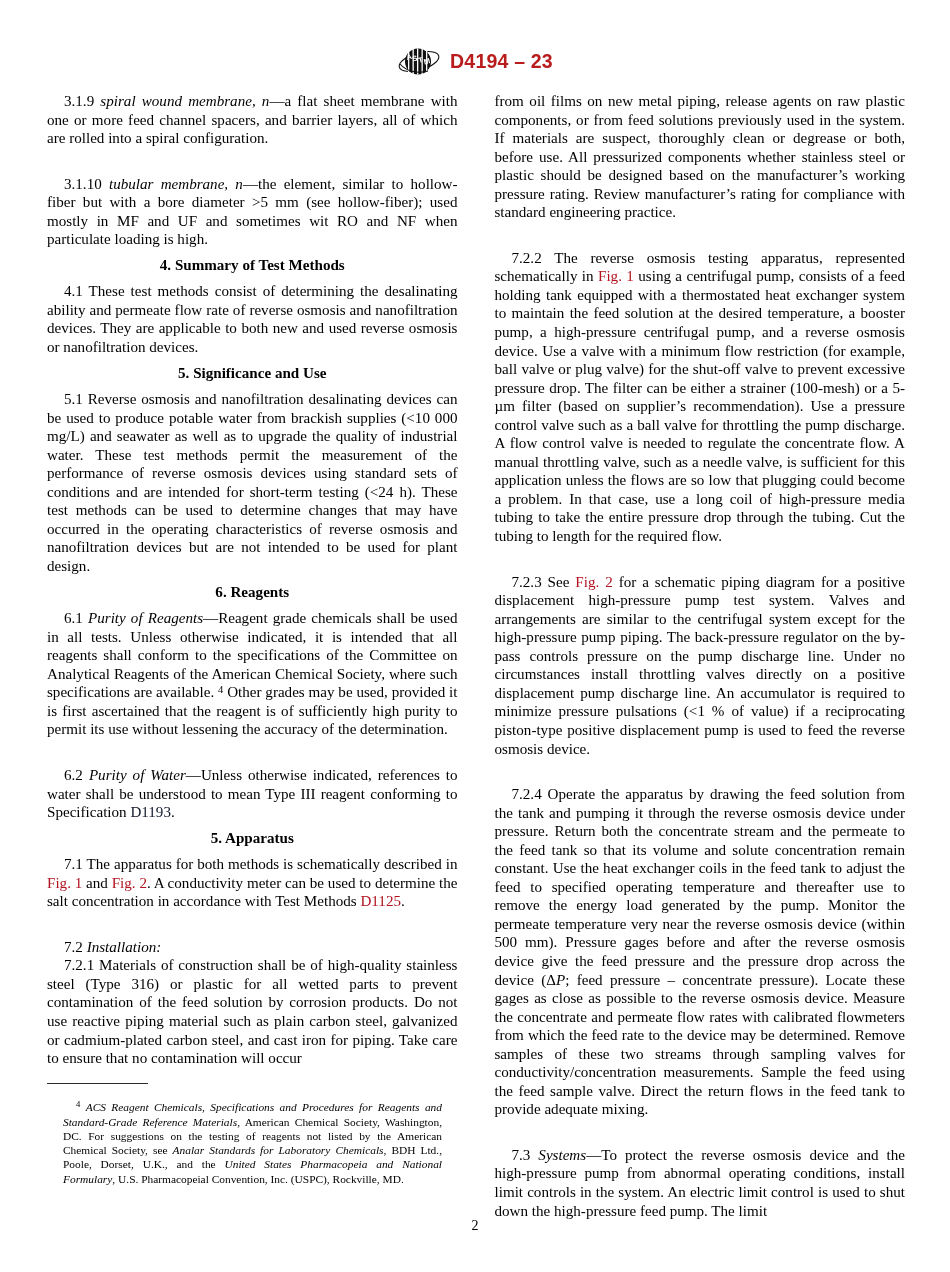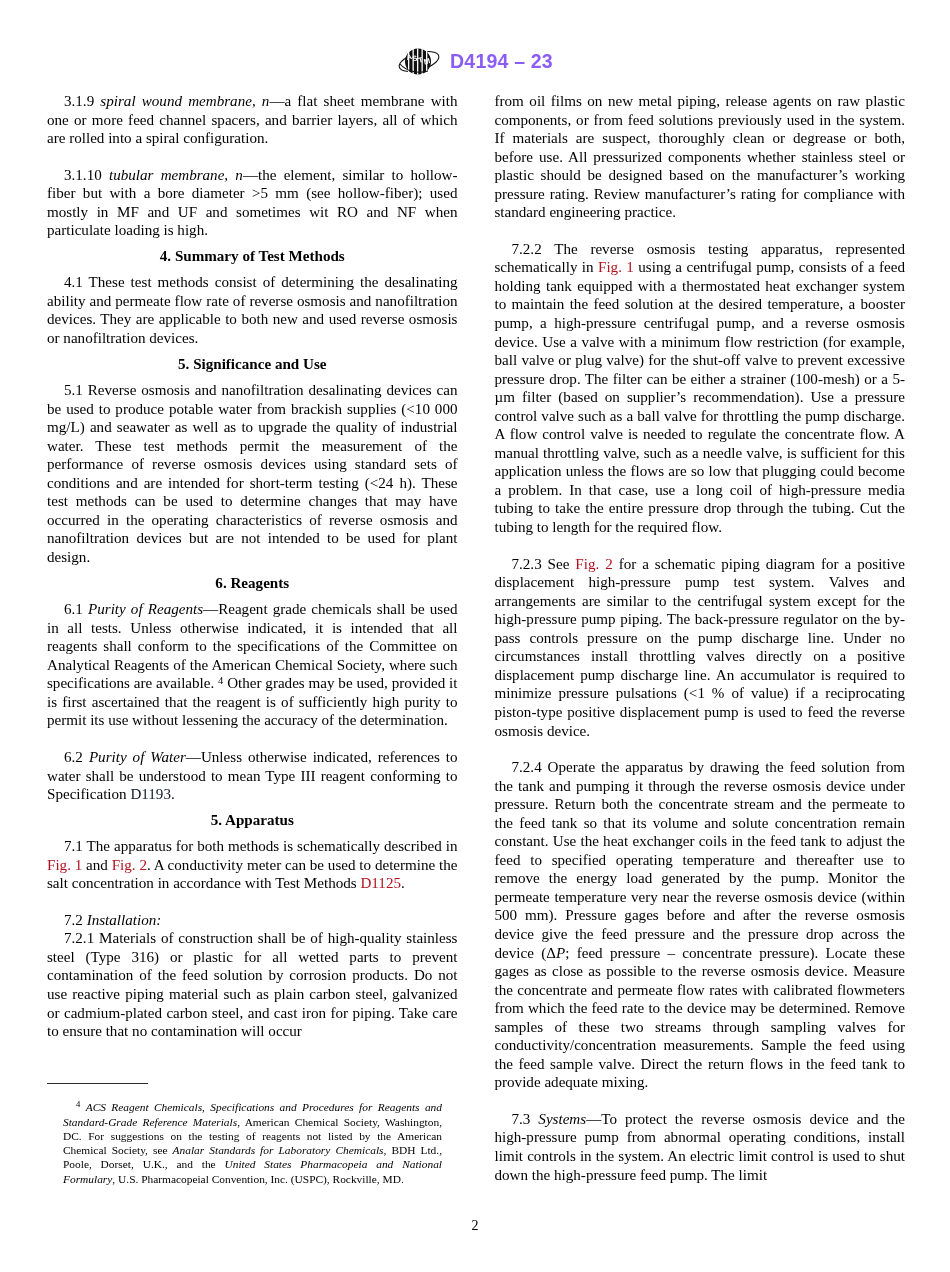--- a/index.html
+++ b/index.html
@@ -39,21 +39,21 @@
     display: inline-block;
     width: 44px;
     height: 31px;
     line-height: 0;
   }
   .header-title {
     font-family: "Liberation Sans", "DejaVu Sans", sans-serif;
     font-size: 19.5px;
     font-weight: bold;
     letter-spacing: 0.2px;
-    color: #8b5cf6;
+    color: #b91c1c;
     white-space: nowrap;
   }
 
   
   .columns {
     position: absolute;
     top: 92px;
     left: 47px;
     width: 858px;
     height: 1110px;
@@ -85,21 +85,21 @@
   h2.section {
     margin: 7px;
     font-size: 15.1px;
     line-height: 18.55px;
     font-weight: bold;
     text-align: center;
     text-indent: 0;
   }
   .gap-before-head { margin-top: 14.5px; }
   .gap-after-head  { margin-top: 8px; }
-  .gap-para        { margin-top: 18px; }
+  .gap-para        { margin-top: 27px; }
 
   i, .it { font-style: italic; }
   .link {
     color: #B1121F;
     text-decoration: none;
   }
   sup.fn {
     font-size: 10.5px;
     vertical-align: 0.42em;
     line-height: 0;

